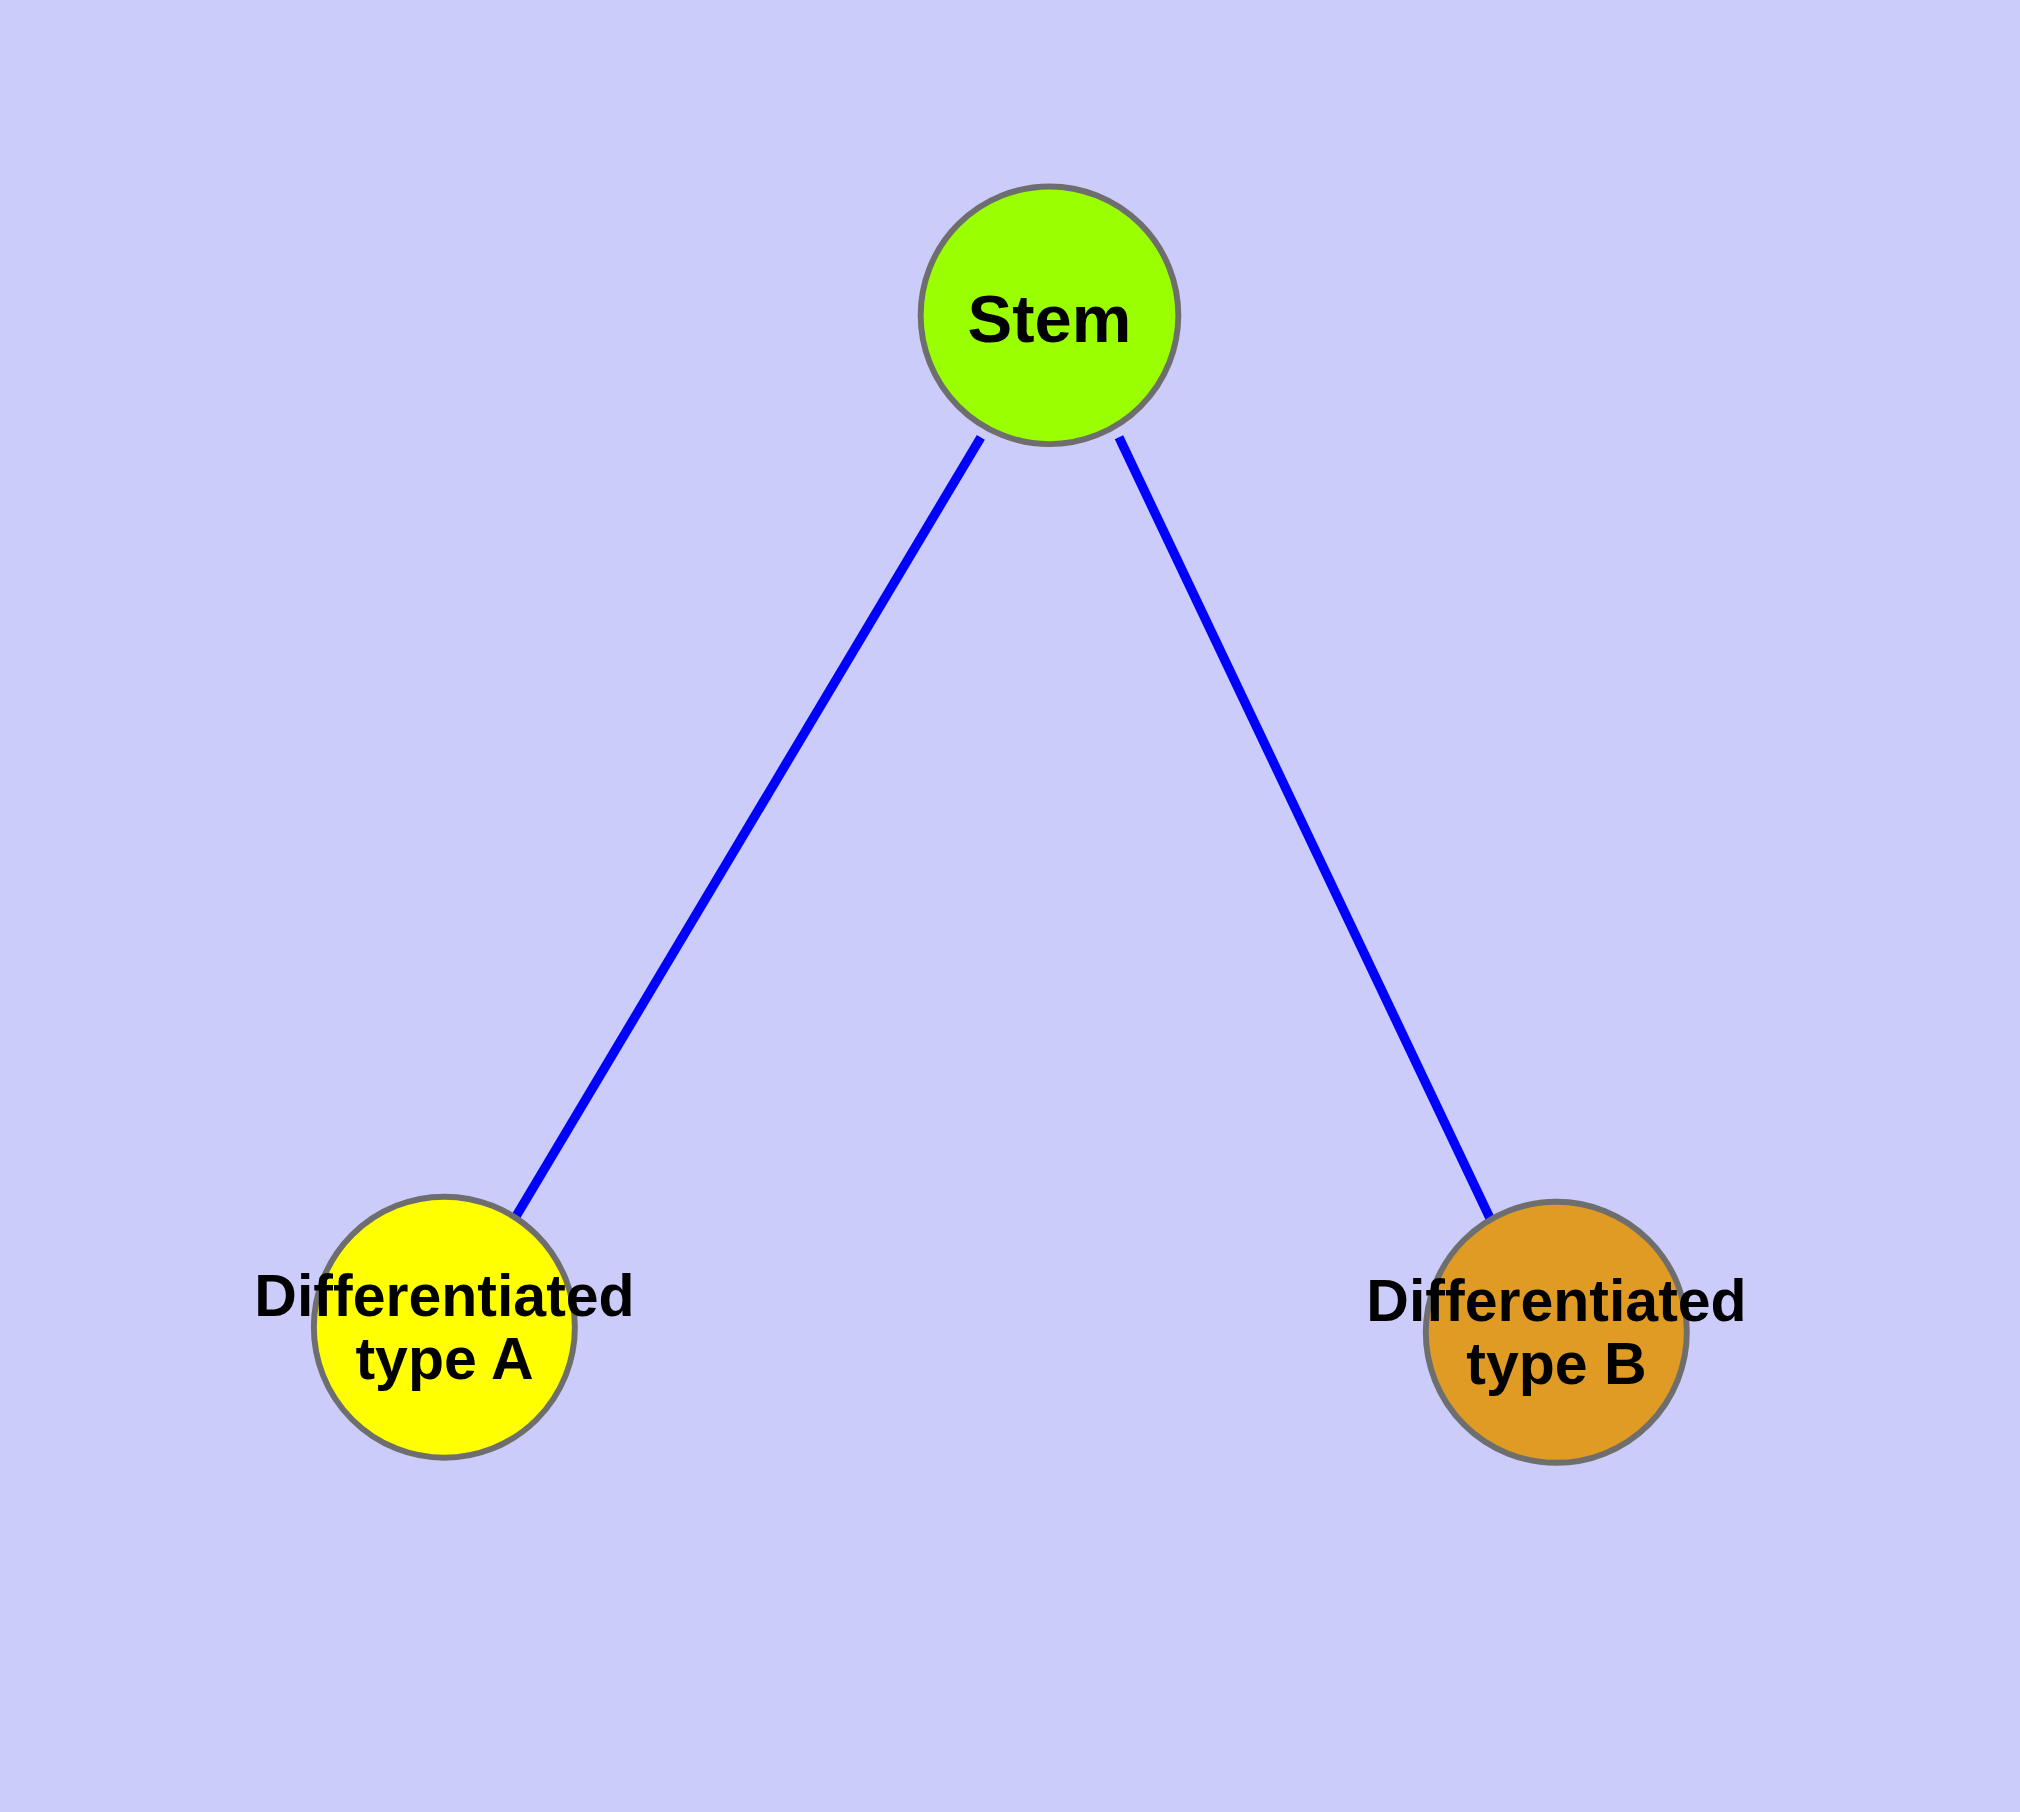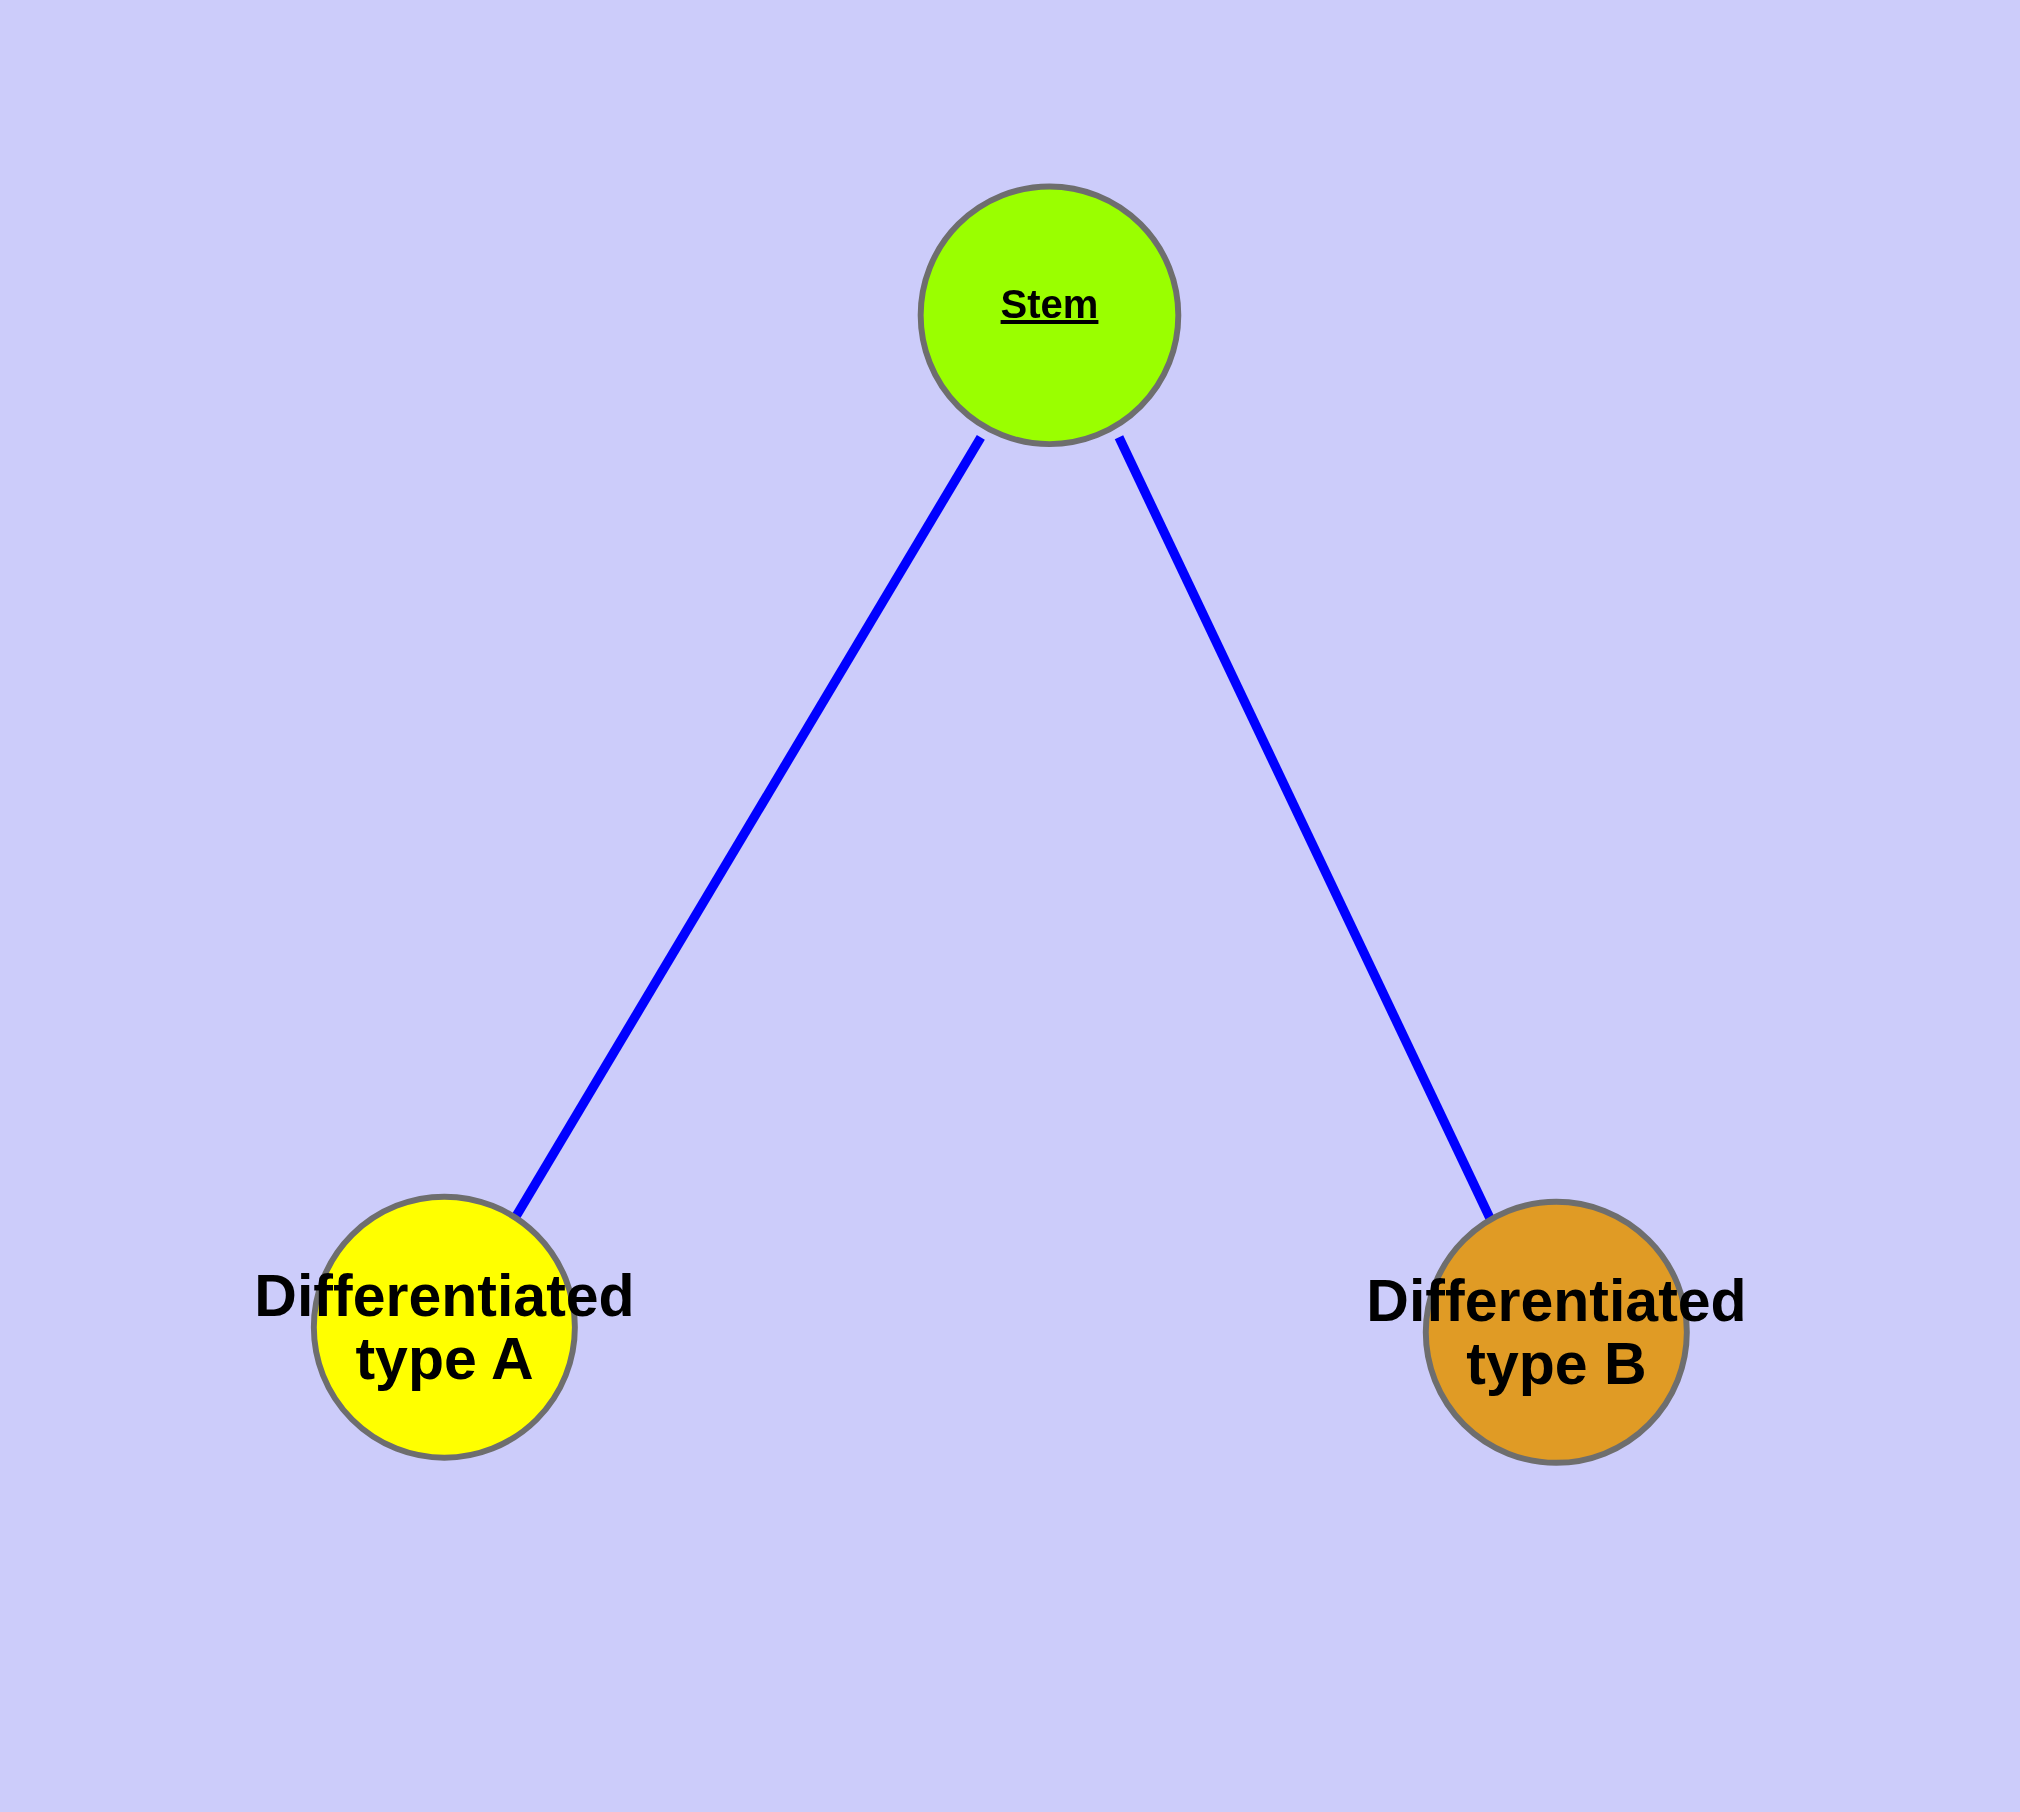--- a/index.html
+++ b/index.html
@@ -56,21 +56,21 @@
       <line class="graph-edge" x1="1157" y1="516" x2="608" y2="1436" stroke="#0000ff" stroke-width="11" stroke-linecap="butt"></line>
       <line class="graph-edge" x1="1320" y1="516" x2="1759" y2="1440" stroke="#0000ff" stroke-width="11" stroke-linecap="butt"></line>
     </g>
     <g>
       <circle class="graph-node" cx="1238" cy="372" r="152" fill="#9aff00" stroke="#6e6e6e" stroke-width="7"></circle>
       <circle class="graph-node" cx="524" cy="1566" r="154" fill="#ffff00" stroke="#6e6e6e" stroke-width="7"></circle>
       <circle class="graph-node" cx="1836" cy="1572" r="154" fill="#e09b25" stroke="#6e6e6e" stroke-width="7"></circle>
     </g>
   </svg>
 
-  <div class="node-label" id="label-stem" style="font-size: 40px; width: 1017px; left: 541px; top: 284px; text-decoration: underline;">
+  <div class="node-label" id="label-stem" style="font-size: 67px; width: 1017px; left: 541px; top: 284px;">
     <span>Stem</span>
   </div>
 
   <div class="node-label two-line" id="label-diff-a" style="font-size: 59px; width: 1017px; left: -64px; top: 1265px;">
     <div>Differentiated</div>
     <div>type A</div>
   </div>
 
   <div class="node-label two-line" id="label-diff-b" style="font-size: 59px; width: 1017px; left: 1048px; top: 1270px;">
     <div>Differentiated</div>

